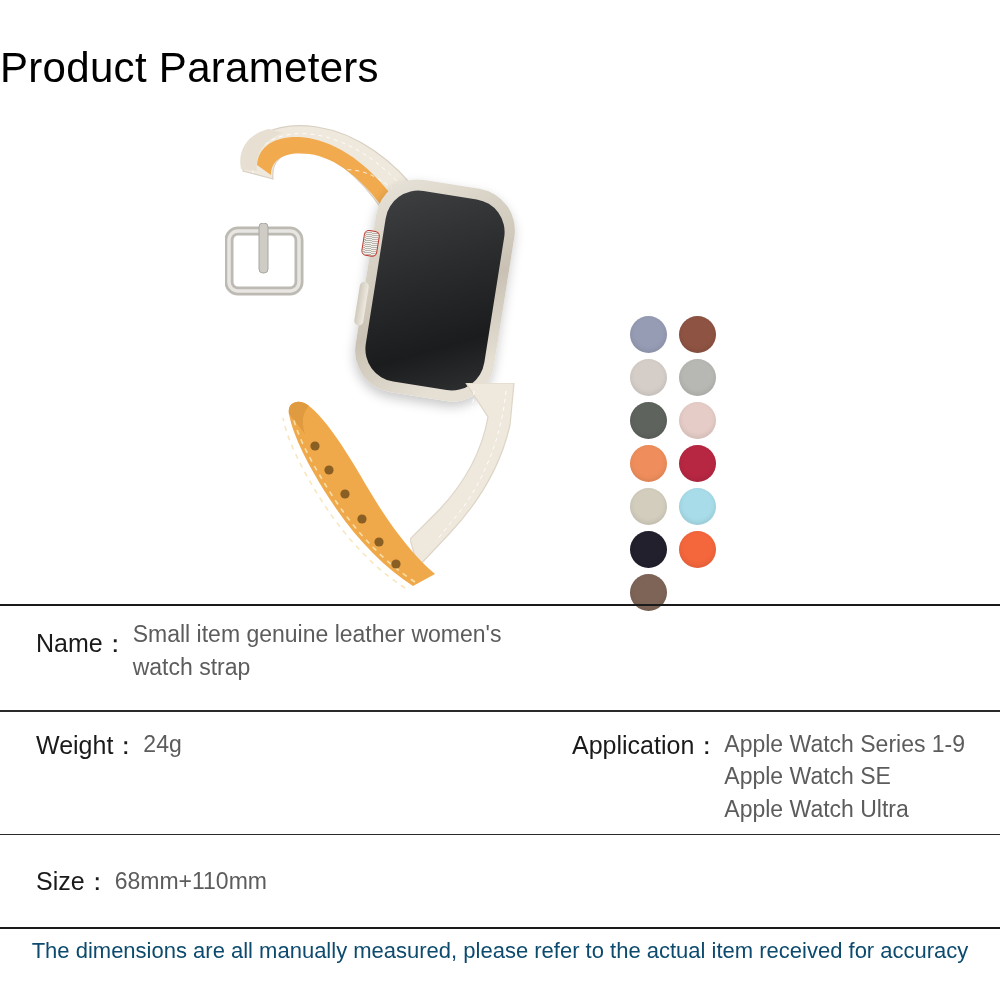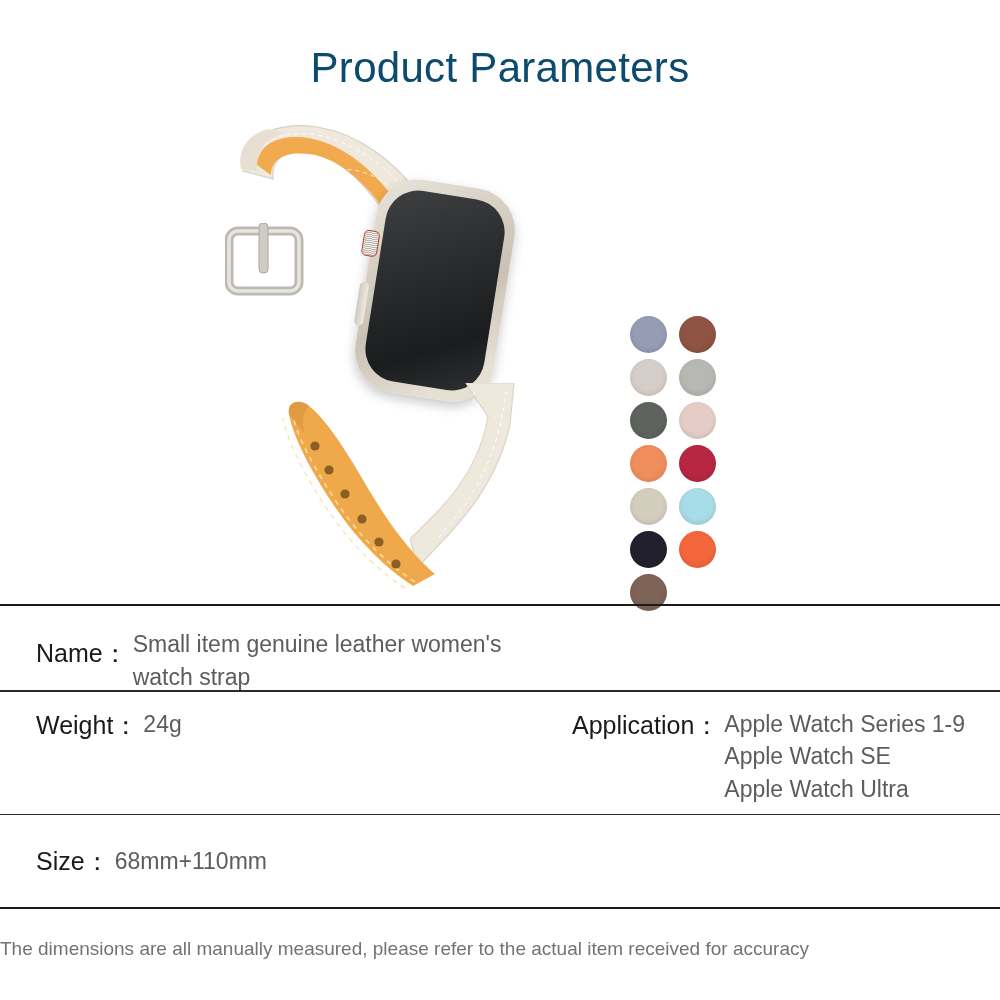--- a/index.html
+++ b/index.html
@@ -18,24 +18,23 @@
     background: #ffffff;
     overflow: hidden;
   }
 
   
   .title {
     position: absolute;
     top: 44px;
     left: 0;
     width: 1000px;
-    text-align: center;
     font-size: 42px;
     font-weight: 400;
-    color: #0c4a6e;
+    color: #000000;
     letter-spacing: 0.3px;
     font-family: "Liberation Sans", sans-serif;
   }
 
   
   .hero {
     position: absolute;
     left: 0;
     top: 100px;
     width: 1000px;
@@ -165,21 +164,21 @@
     height: 2px;
     background: #1a1a1a;
   }
   .rule.thin { height: 1.5px; background: #2a2a2a; }
 
   .row {
     display: flex;
     align-items: flex-start;
     box-sizing: border-box;
   }
-  .row-name { height: 84px; padding-top: 22px; }
+  .row-name { height: 104px; padding-top: 12px; }
   .row-weight { height: 122px; padding-top: 16px; }
   .row-size { height: 92px; padding-top: 30px; }
 
   .cell {
     display: flex;
     align-items: flex-start;
     box-sizing: border-box;
   }
   .cell-left { width: 560px; padding-left: 36px; }
   .cell-right { width: 440px; padding-left: 12px; }
@@ -203,22 +202,23 @@
   .value .vline { display: block; }
 
   .row-name .label { padding-top: 9px; }
   .row-weight .label { padding-top: 1px; }
 
   .footnote {
     position: absolute;
     left: 0;
     top: 938px;
     width: 1000px;
-    font-size: 19px;
-    color: #737373;
+    text-align: center;
+    font-size: 22px;
+    color: #0c4a6e;
     font-family: "Liberation Sans", sans-serif;
   }
 </style>
 </head>
 <body>
 
 <div class="page">
 
   <div class="title">Product Parameters</div>
 

